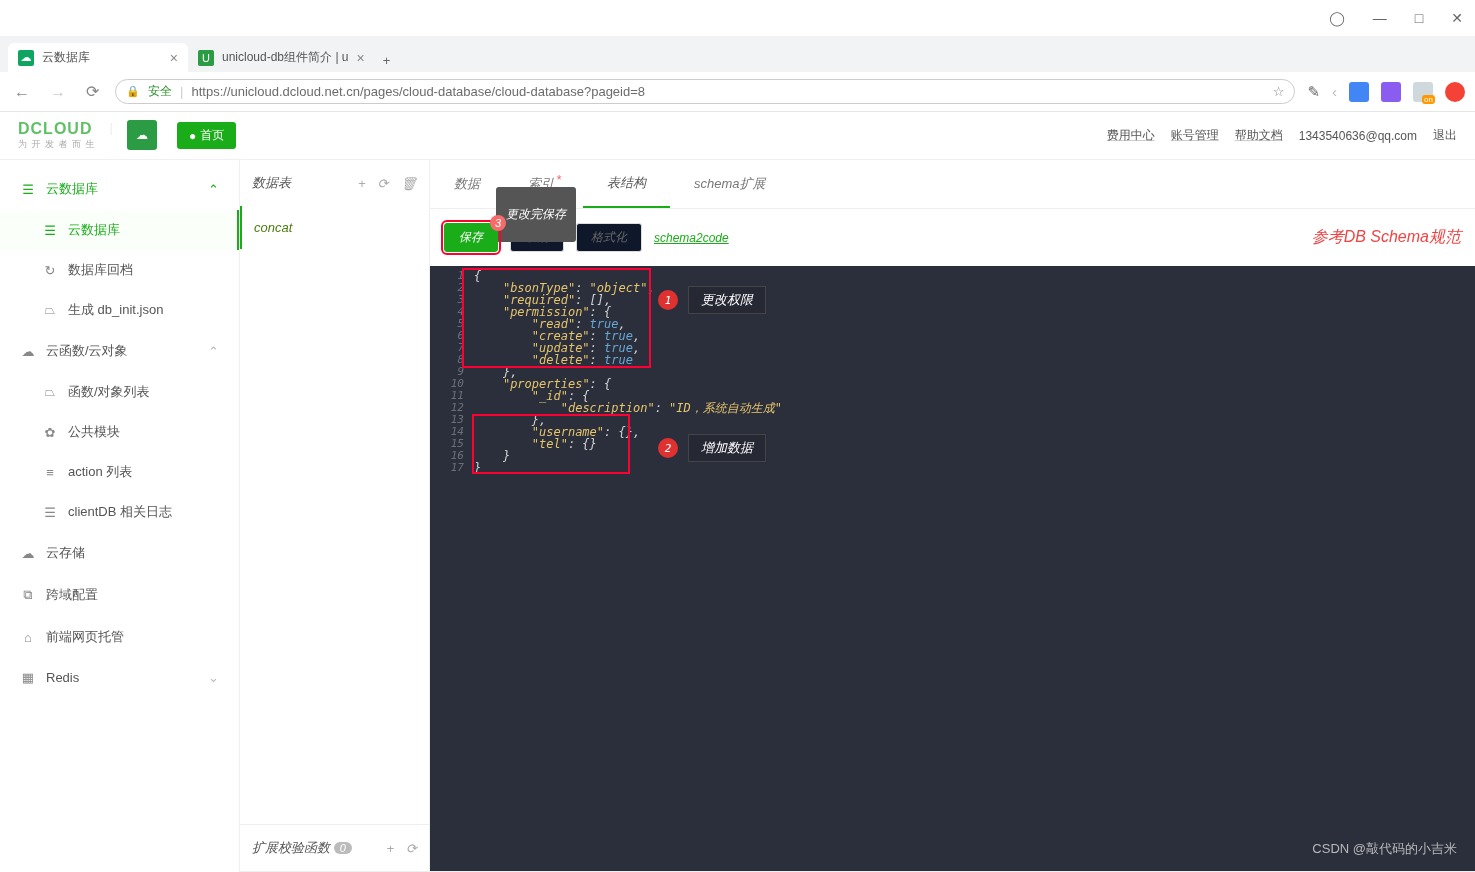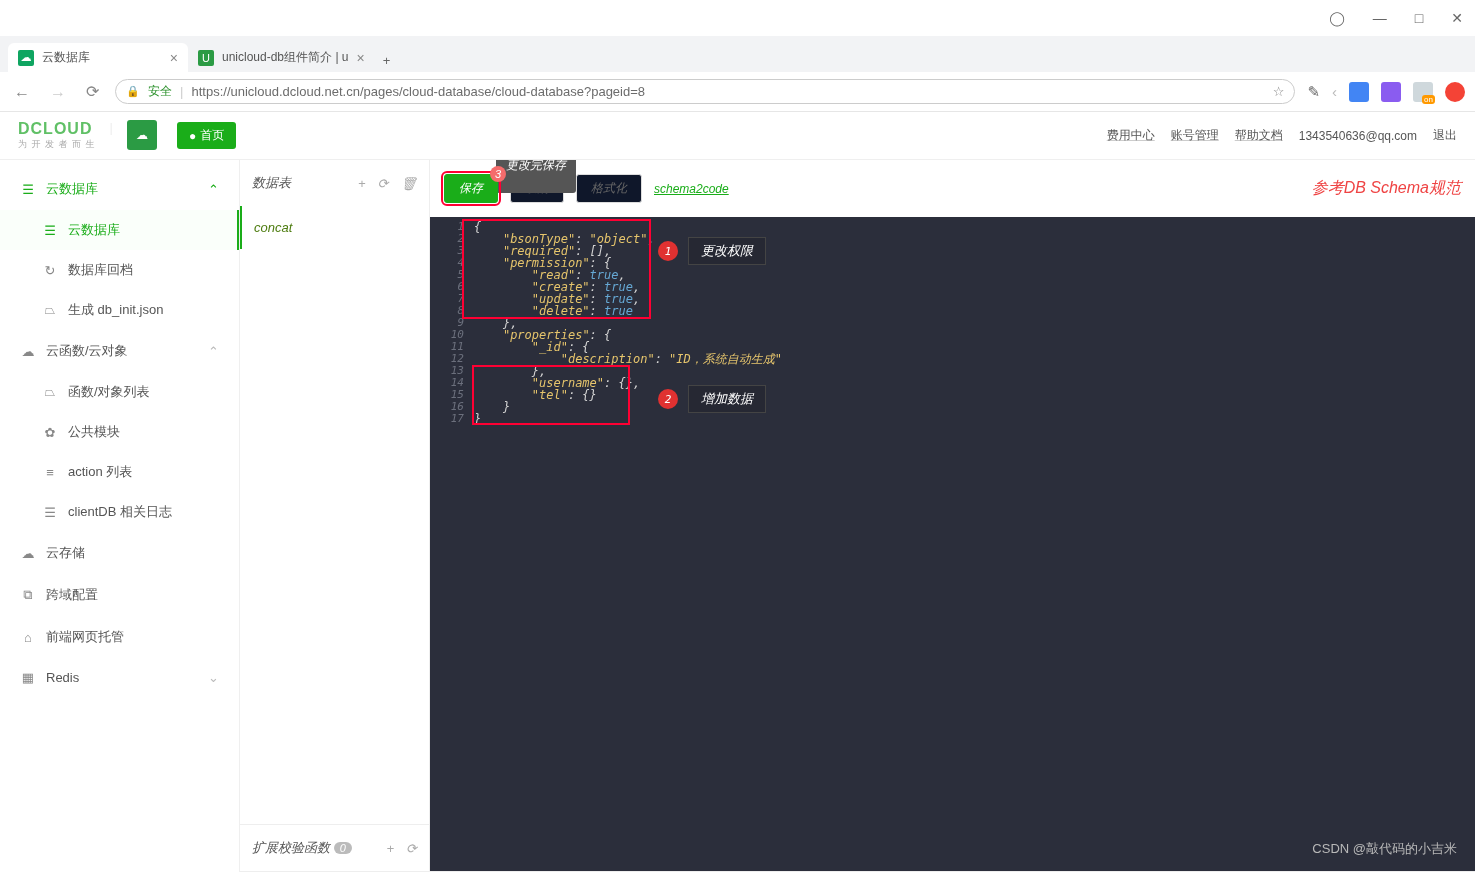--- a/index.html
+++ b/index.html
@@ -236,20 +236,26 @@
           <div class="dt-foot">
             <span><span>扩展校验函数</span> <span class="badge-zero">0</span></span>
             <span class="tools">
                 <span>+</span>
                 <span>⟳</span>
               </span>
           </div>
         </div>
 
         <div class="panel-top-right">
+          <div class="tab-row" style="border-bottom:1px solid #eee;flex:0">
+            <div class="ctab">数据</div>
+            <div class="ctab"><span>索引</span><span class="dotreq">*</span></div>
+            <div class="ctab active">表结构</div>
+            <div class="ctab">schema扩展</div>
+          </div>
 
           <div class="toolbar-row">
             <div class="tooltip">更改完保存</div>
             <div style="position:relative">
               <div class="btn primary red-box-save">保存</div>
               <div class="badge3">3</div>
             </div>
             <div class="btn">取消</div>
             <div class="btn">格式化</div>
             <span class="link">schema2code</span>

